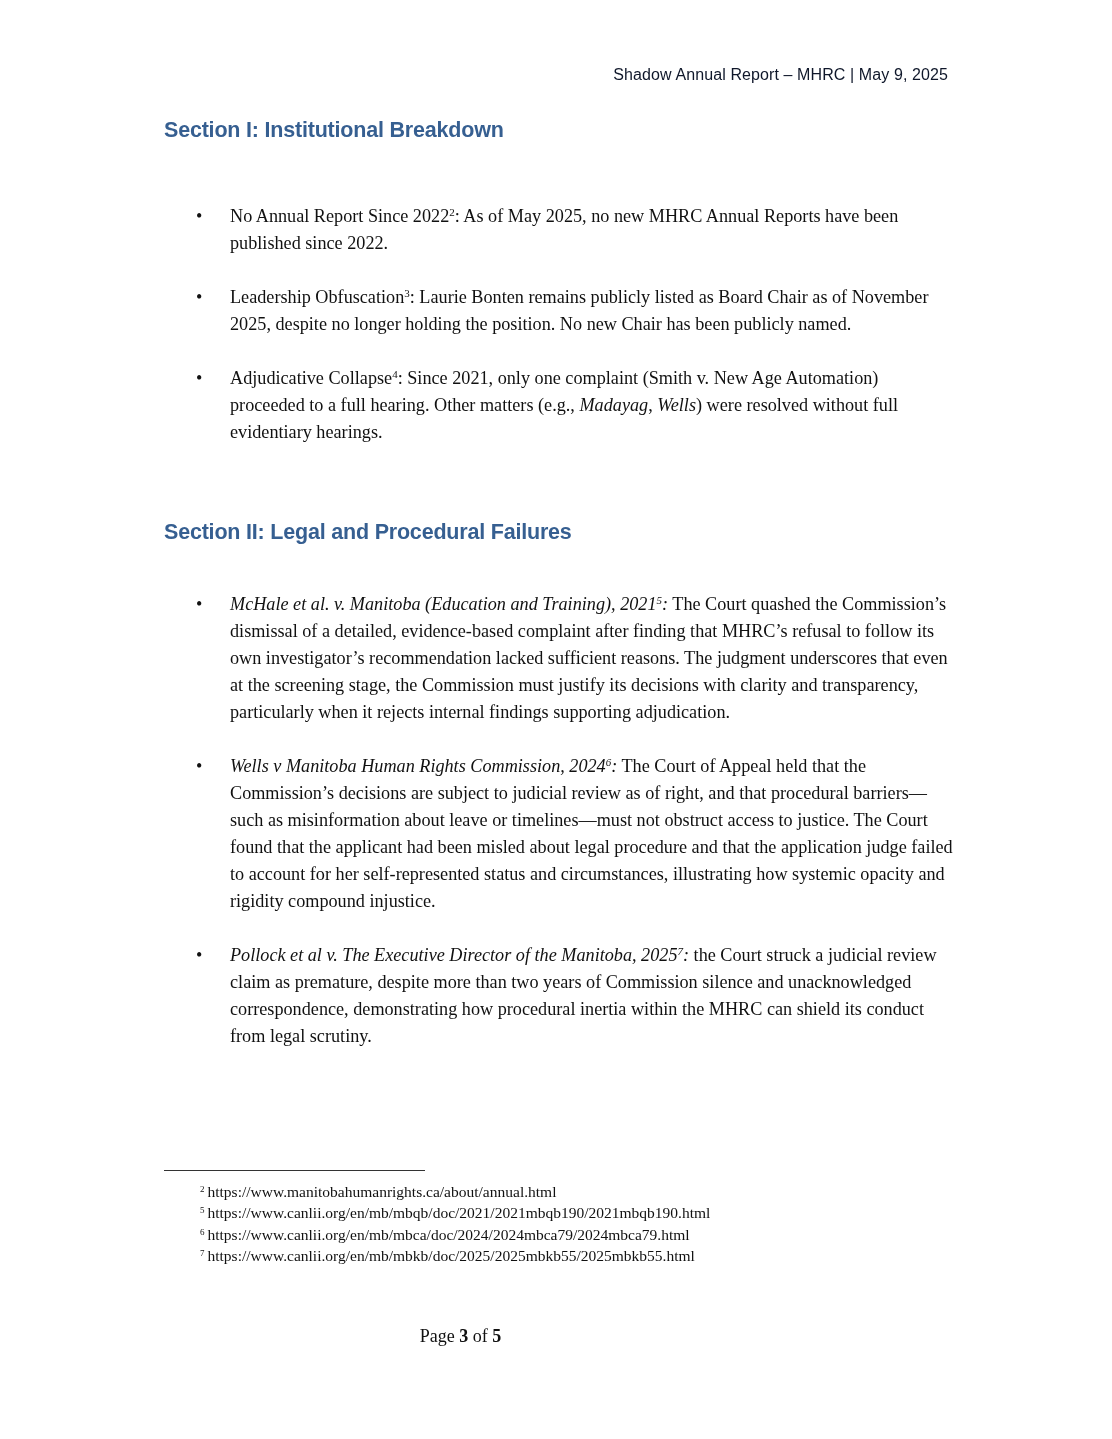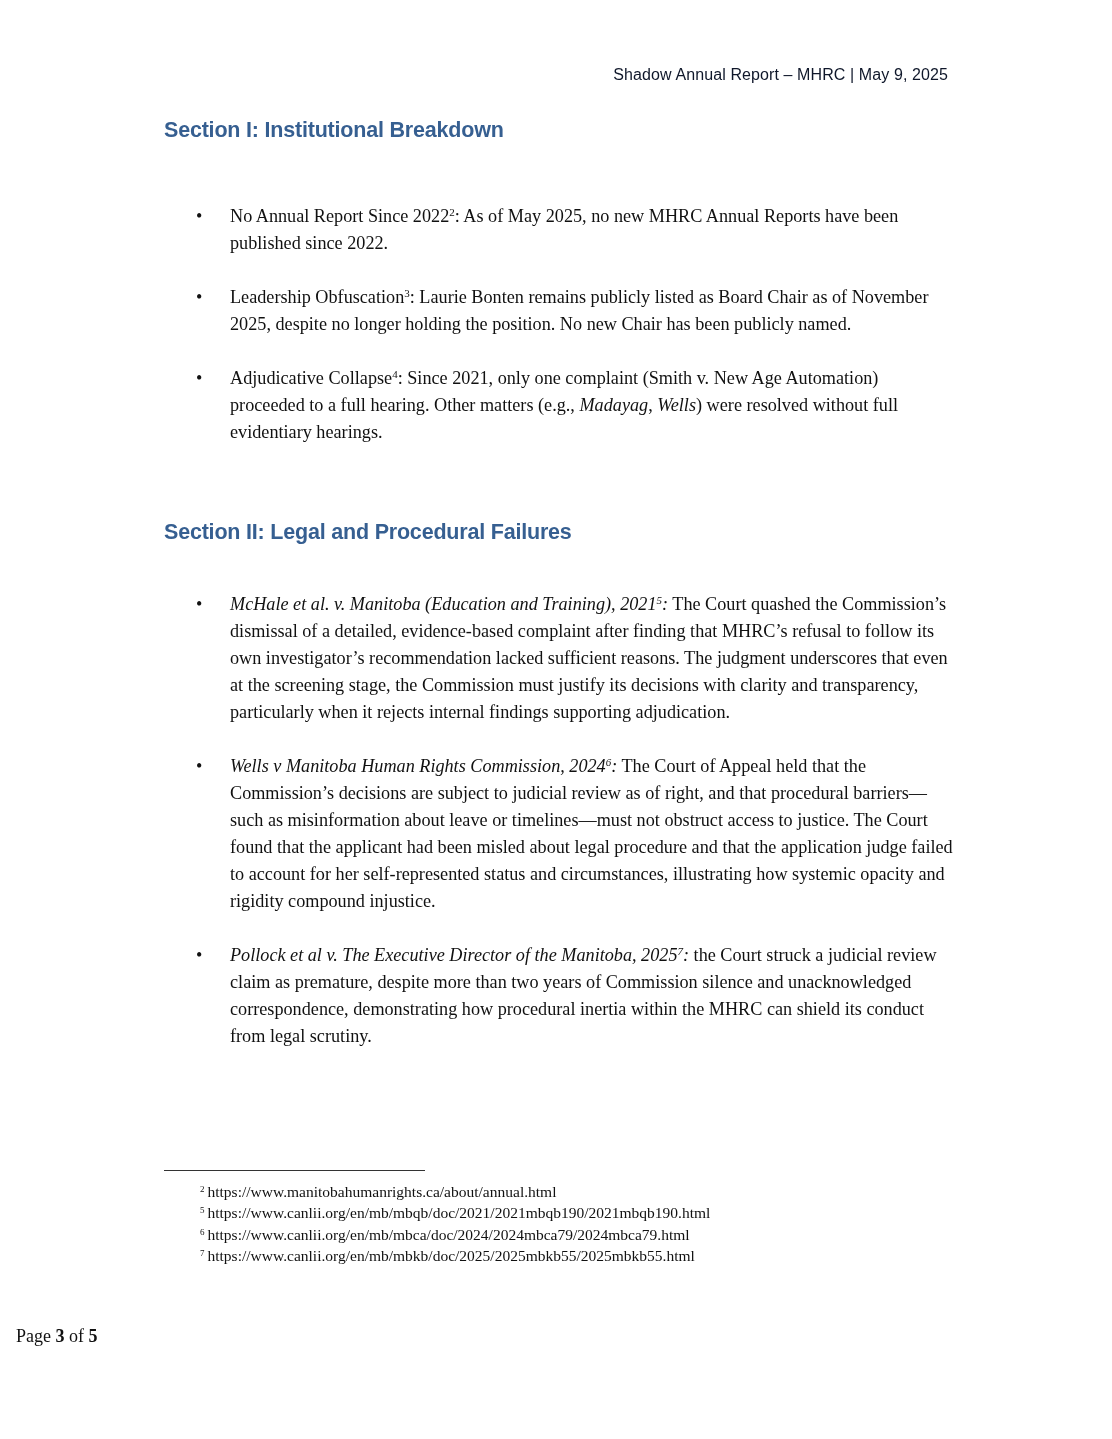--- a/index.html
+++ b/index.html
@@ -10,21 +10,21 @@
   .section-title { position: absolute; left: 164px; font-family: "Liberation Sans", "DejaVu Sans", sans-serif;
                    font-size: 21.5px; font-weight: bold; color: #365f91; margin: 0; letter-spacing: -0.2px; }
   .bullets { position: absolute; left: 196px; width: 760px; margin: 0; padding: 0; list-style: none; }
   .bullet { position: relative; padding-left: 34px; font-size: 18.2px; line-height: 27px; margin: 0; }
   .bullet .dot { position: absolute; left: 0; top: 0; font-size: 18px; }
   .bullet b { font-weight: normal; }
   .bullet sup { font-size: 11px; vertical-align: 6px; line-height: 0; }
   .footer-rule { position: absolute; left: 164px; top: 1170px; width: 261px; height: 0; border-top: 1px solid #333; }
   .footnotes { position: absolute; left: 164px; top: 1181px; font-size: 15.5px; line-height: 21.3px; margin-left: 36px; }
   .footnote sup { font-size: 9px; vertical-align: 5px; line-height: 0; margin-right: 3px; }
-  .page-num { position: absolute; top: 1326px; left: 16px; width: 921px; font-size: 18px; }
+  .page-num { position: absolute; top: 1326px; left: 0; width: 921px; text-align: center; font-size: 18px; }
   .page-num b { font-weight: bold; }
 </style>
 </head>
 <body>
 
 <div class="header">Shadow Annual Report – MHRC | May 9, 2025</div>
 
 <h2 class="section-title" style="top:118px;text-align:center;">Section I: Institutional Breakdown</h2>
 
 <ul class="bullets" style="top:203px;">

